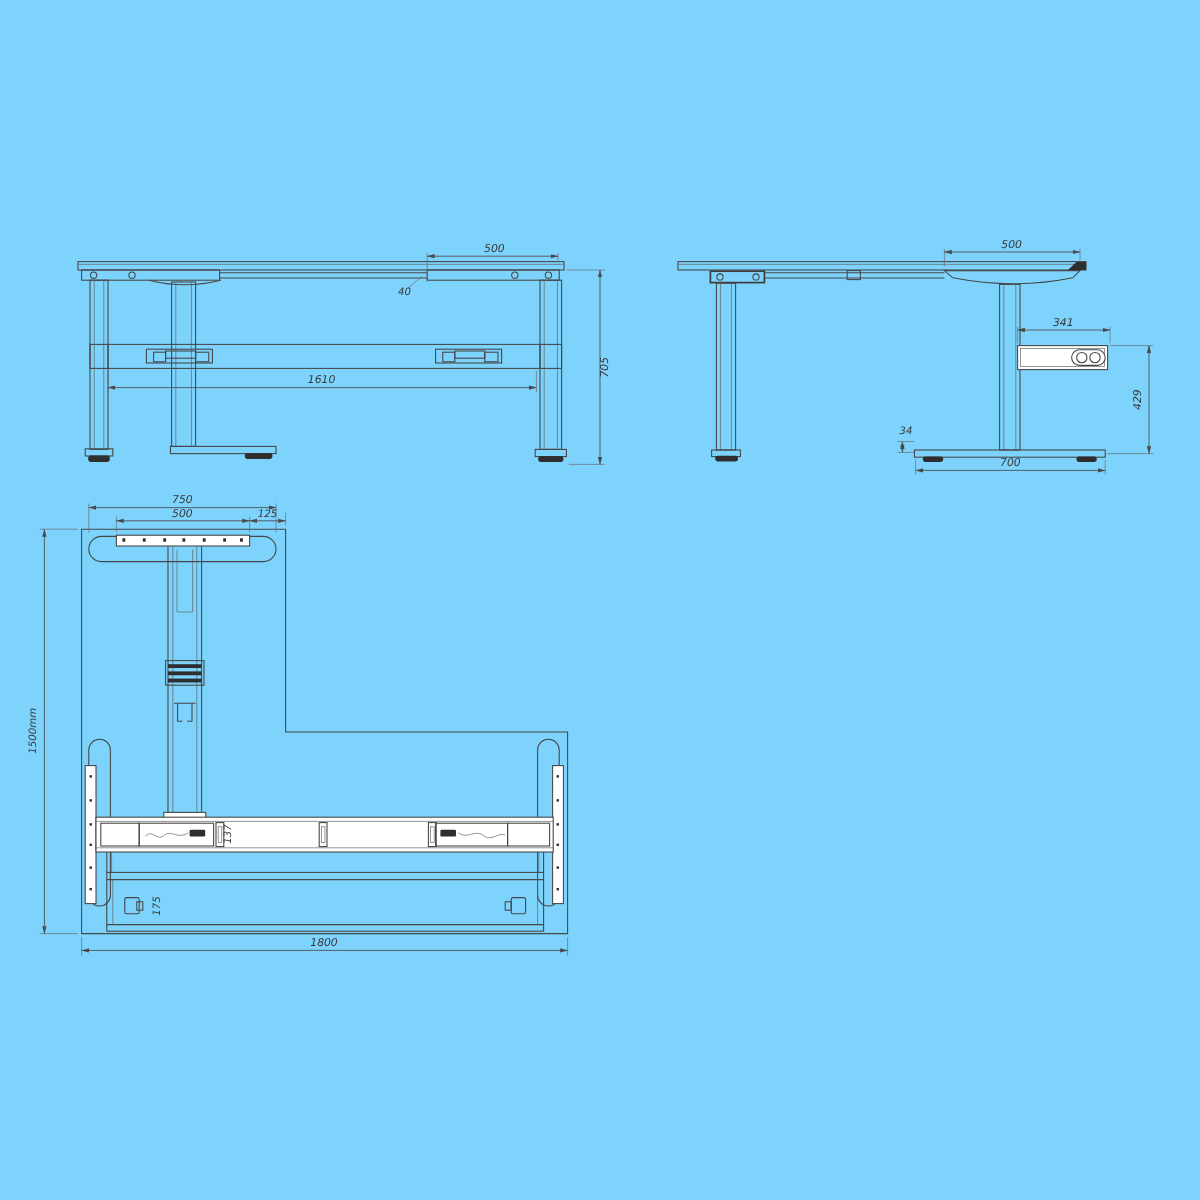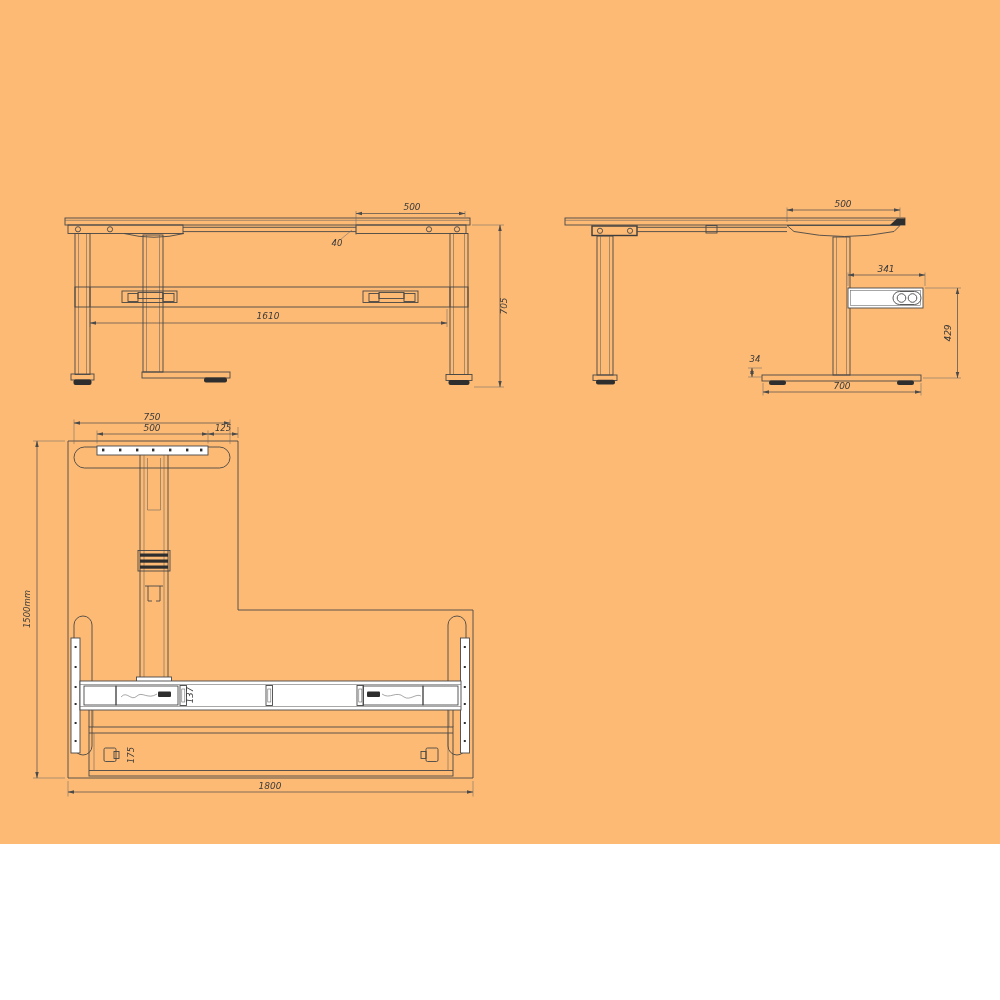--- a/index.html
+++ b/index.html
@@ -1,16 +1,16 @@
 <!DOCTYPE html>
 <html><head>
 <meta charset="utf-8">
 <style>
   html,body{margin:0;padding:0;background:#ffffff;}
-  .canvas{width:1000px;height:844px;background:#fdba74;position:relative;overflow:hidden;}
+  .canvas{width:1000px;height:1000px;background:#7dd3fc;position:relative;overflow:hidden;}
   svg{display:block;}
   .ln{stroke:#474747;stroke-width:.9;fill:none;}
   .ln2{stroke:#3c3c3c;stroke-width:1.4;fill:none;}
   .thin{stroke:#5f5f5f;stroke-width:.55;fill:none;}
   .ext{stroke:#6a6a6a;stroke-width:.55;fill:none;}
   .dim{stroke:#4a4a4a;stroke-width:.7;fill:none;}
   .dark{fill:#2e2e2e;stroke:none;}
   .wht{fill:#ffffff;stroke:#474747;stroke-width:.9;}
   text{font-family:"DejaVu Sans",sans-serif;font-style:italic;font-size:9px;fill:#3a3a3a;text-anchor:middle;}
   text.sm{font-size:8.5px;}

